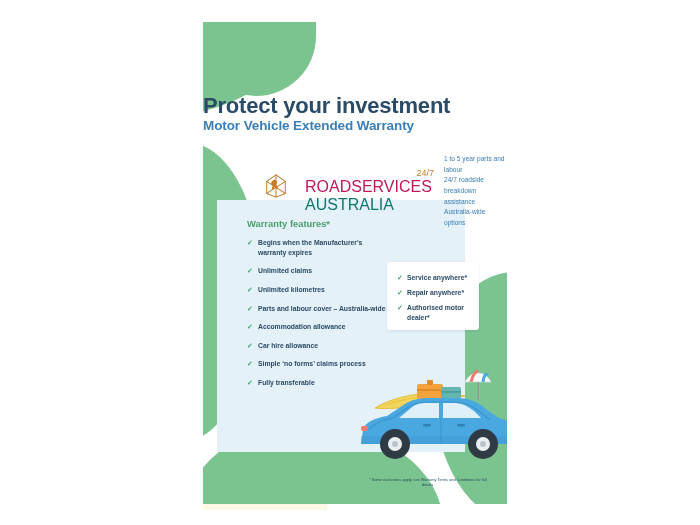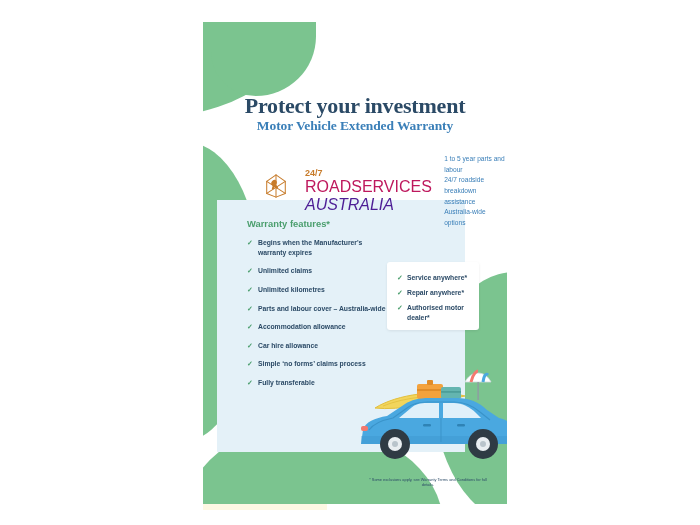--- a/index.html
+++ b/index.html
@@ -77,23 +77,22 @@
     background: #7bc48f;
     border-radius: 50% 58% 0 0 / 70% 72% 0 0;
   }
 
   
   .header {
     position: absolute;
     left: 0;
     top: 72px;
     width: 304px;
-    text-align: center;
+    text-align: left;
     z-index: 5;
-    font-family: Liberation Serif, serif;
   }
   .title {
     font-size: 22px;
     font-weight: bold;
     color: #2b4a66;
     letter-spacing: -0.2px;
     line-height: 1.1;
   }
   .subtitle {
     font-size: 13.5px;
@@ -120,21 +119,22 @@
   }
   .badge-logo .kang {
     position: absolute;
     left: 0; top: 0;
     width: 38px; height: 26px;
   }
   .badge-txt {
     font-size: 9px;
     line-height: 1.05;
     color: #c77b2a;
-    font-weight: bold;
+    font-weight: normal;
+    text-align: right;
   }
   .badge-lines {
     font-size: 6.6px;
     line-height: 1.62;
     color: #3a7fb8;
   }
 
   
   .features-card {
     position: absolute;
@@ -274,21 +274,21 @@
             <path d="M20 2 L20 26"></path>
             <path d="M10 9 L30 22"></path>
             <path d="M30 9 L10 22"></path>
           </g>
           <path d="M15 10 c1.5 -3 4 -3.5 5.5 -1.5 c1 1.4 0.3 3 -0.8 4 l2.6 3.2 l-1.4 1.6 l-2.2 -2.6 l-1 2.8 l-2.3 -0.3 l1 -3.4 c-1.2 -0.9 -2 -2.4 -1.4 -3.8 z" fill="#c77b2a"></path>
         </svg>
       </div>
       <div>
         <div class="badge-txt">24/7</div>
         <span class="small" style="color:#be185d;">ROADSERVICES</span>
-        <span class="small" style="color:#4c1d95;font-style:italic;">AUSTRALIA</span>
+        <span class="small" style="color:#0f766e;">AUSTRALIA</span>
       </div>
       <div class="badge-lines">
         <div>1 to 5 year parts and labour</div>
         <div>24/7 roadside breakdown assistance</div>
         <div>Australia-wide options</div>
       </div>
     </div>
 
     <div class="features-card">
       <div class="features-title">Warranty features*</div>

